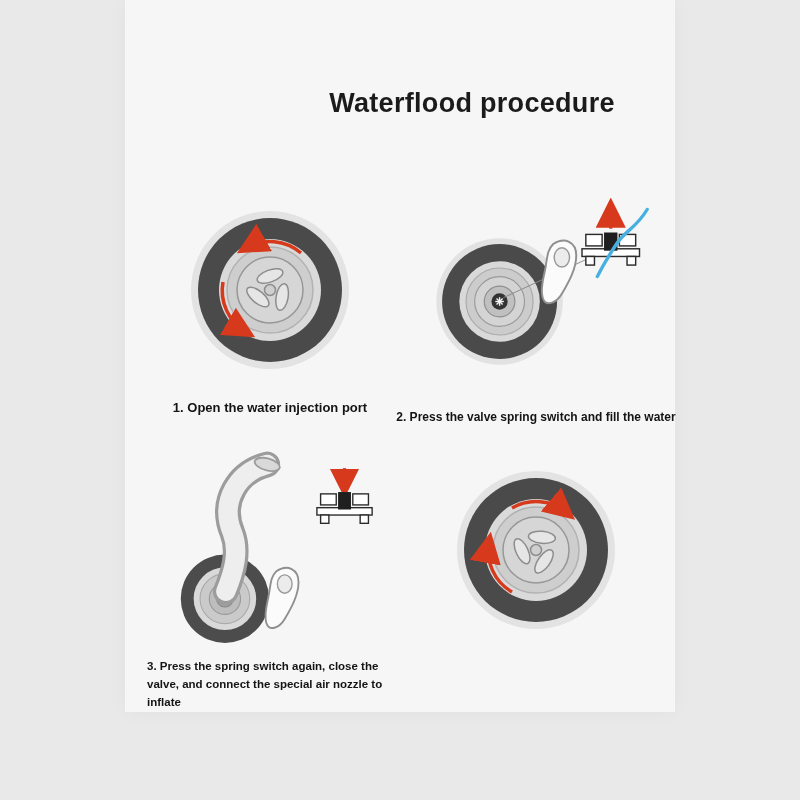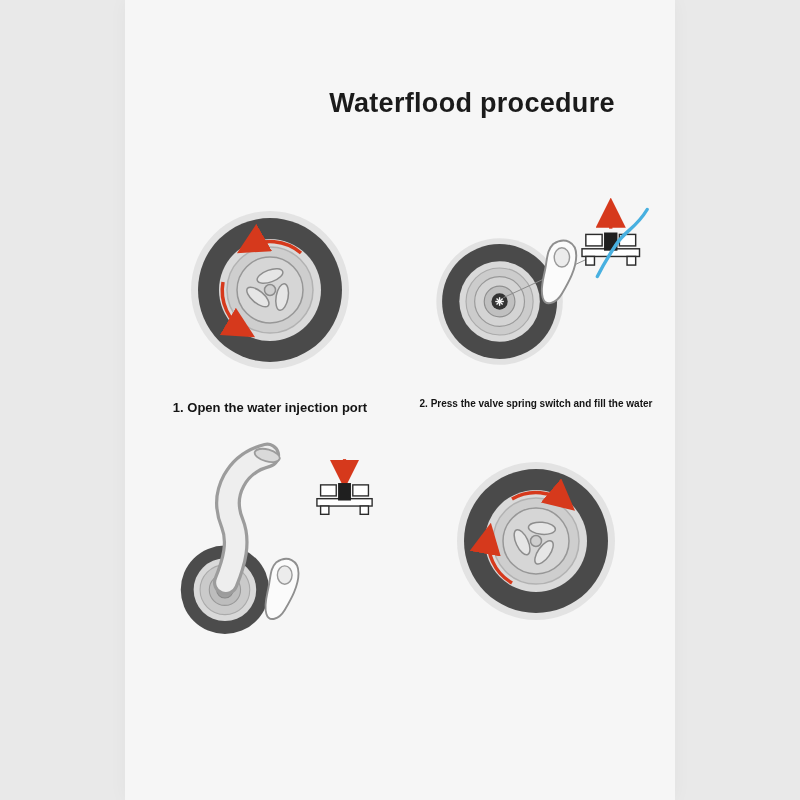--- a/index.html
+++ b/index.html
@@ -3,42 +3,42 @@
 <meta charset="utf-8">
 <style>
   html,body{margin:0;padding:0;}
   body{
     width:800px;height:800px;
     background:var(--background,#e9e9e9);
     font-family:"Liberation Sans",sans-serif;
     overflow:hidden;
   }
   .panel{
-    width:550px;height:800px;margin:0 auto;
+    width:550px;height:712px;margin:0 auto;
     background:var(--panel,#f6f6f6);
     position:relative;
     box-shadow:0 0 18px rgba(0,0,0,0.04);
   }
   .title{
     position:absolute;top:88px;left:0;width:100%;
     text-align:center;
     transform:translateX(72px);
     font-size:27px;font-weight:700;letter-spacing:.3px;
     color:var(--title-text,#1b1b1b);
   }
   .grid{
     position:absolute;top:190px;left:12px;
     display:grid;grid-template-columns:266px 266px;row-gap:26px;
   }
   .cell{display:flex;flex-direction:column;align-items:center;}
   .art{width:230px;height:200px;}
   .art svg{width:100%;height:100%;display:block;}
   .caption{font-weight:700;color:var(--caption-text,#141414);}
   .cap-1{font-size:13px;margin-top:10px;text-align:center;}
-  .cap-2{font-size:10px;margin-top:8px;text-align:center;white-space:nowrap;}
+  .cap-2{font-size:12px;margin-top:20px;text-align:center;white-space:nowrap;}
   .cap-3{font-size:11.5px;width:240px;line-height:1.55;margin-top:8px;align-self:flex-start;margin-left:10px;text-align:left;}
   .cap-4{font-size:10.5px;width:245px;line-height:1.6;margin-top:14px;align-self:flex-start;margin-left:14px;text-align:left;}
 </style>
 </head>
 <body>
 
 <div class="panel">
 
   <div class="title">Waterflood procedure</div>
 
@@ -153,20 +153,21 @@
           <g stroke="#2b2b2b" stroke-width="1.5" fill="#ffffff">
             <rect x="180" y="44" width="17" height="12"></rect>
             <rect x="215" y="44" width="17" height="12"></rect>
             <rect x="176" y="59" width="60" height="8"></rect>
             <rect x="180" y="67" width="9" height="9"></rect>
             <rect x="223" y="67" width="9" height="9"></rect>
           </g>
           <rect x="199" y="42" width="14" height="19" fill="#1f1f1f"></rect>
         </svg>
       </div>
+      <div class="caption cap-3">3. Press the spring switch again, close the valve, and connect the special air nozzle to inflate</div>
     </div>
 
     <div class="cell">
       <div class="art">
         <svg viewBox="0 0 200 200">
           <defs>
             <marker id="ar4" markerWidth="9" markerHeight="9" refX="6" refY="4.5" orient="auto">
               <path d="M0 0 L9 4.5 L0 9 Z" style="fill:var(--arrow-red,#d6391c)"></path>
             </marker>
           </defs>

